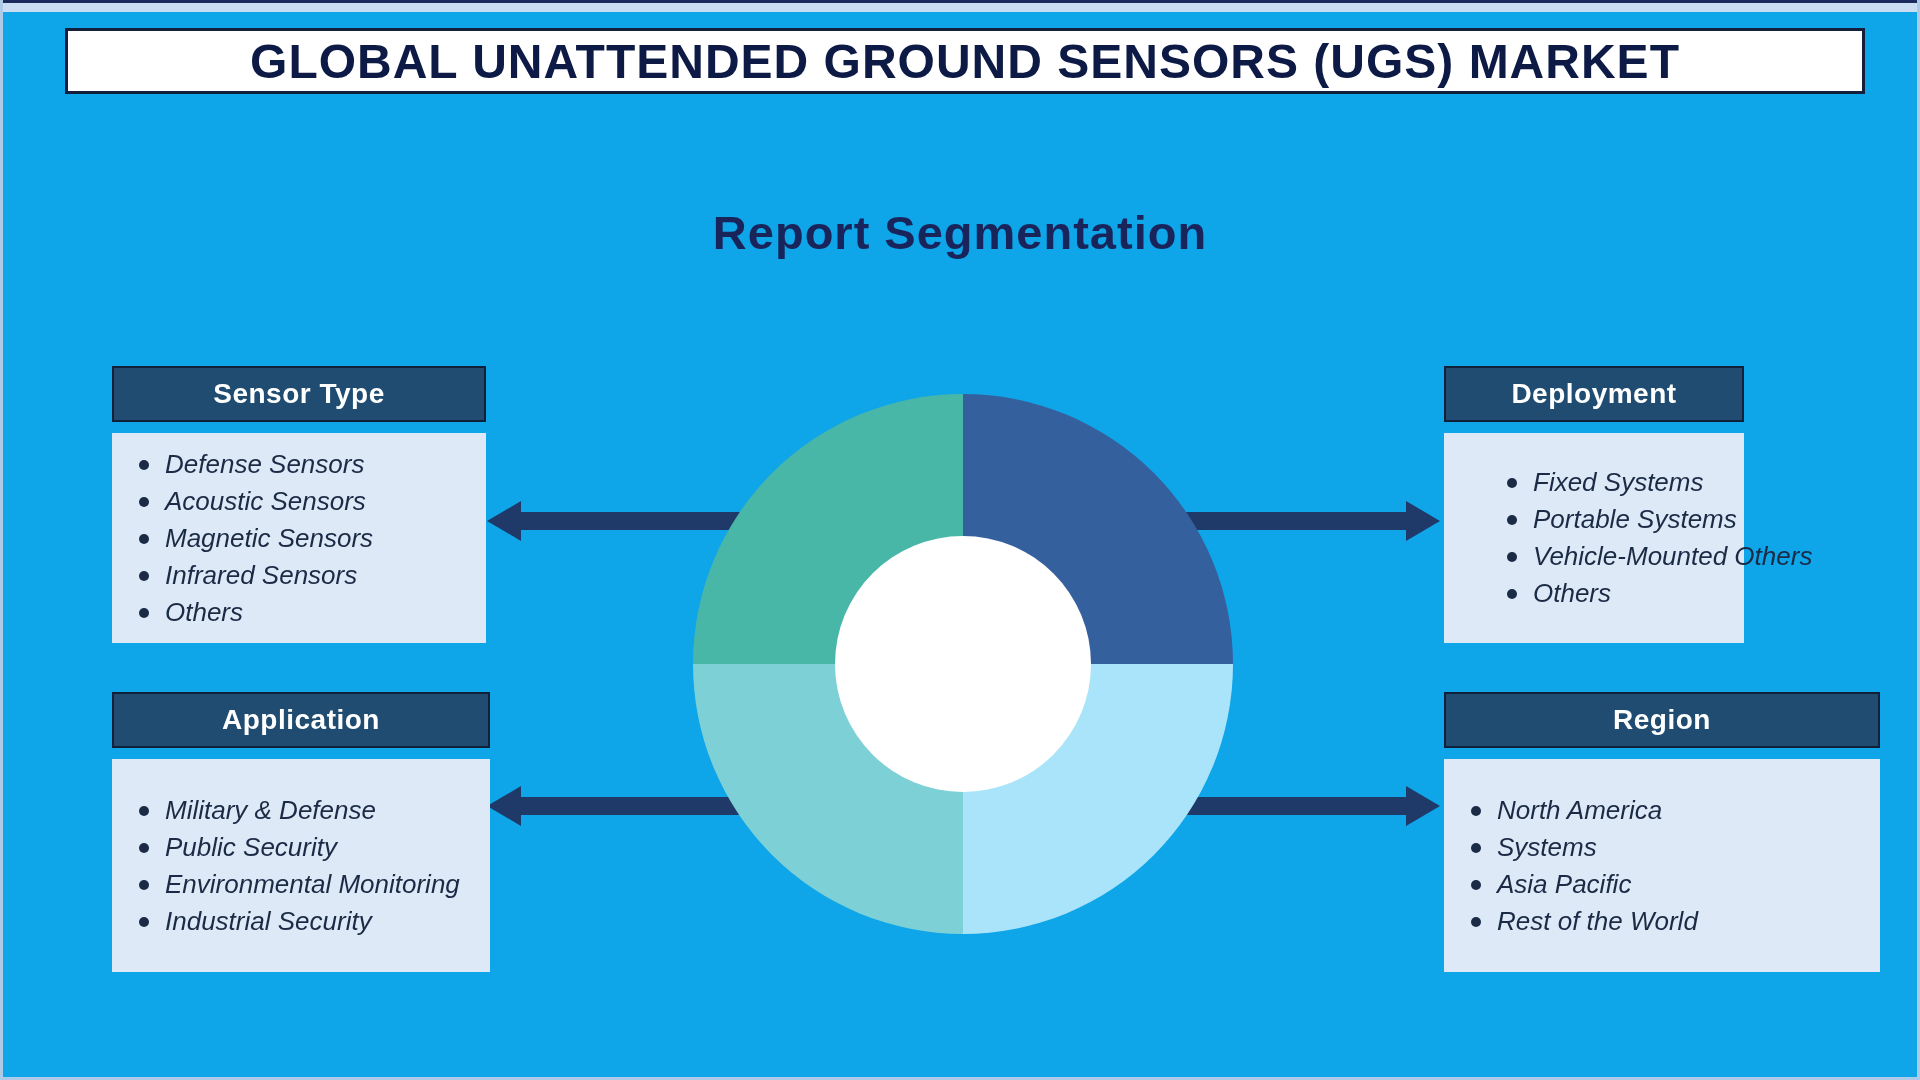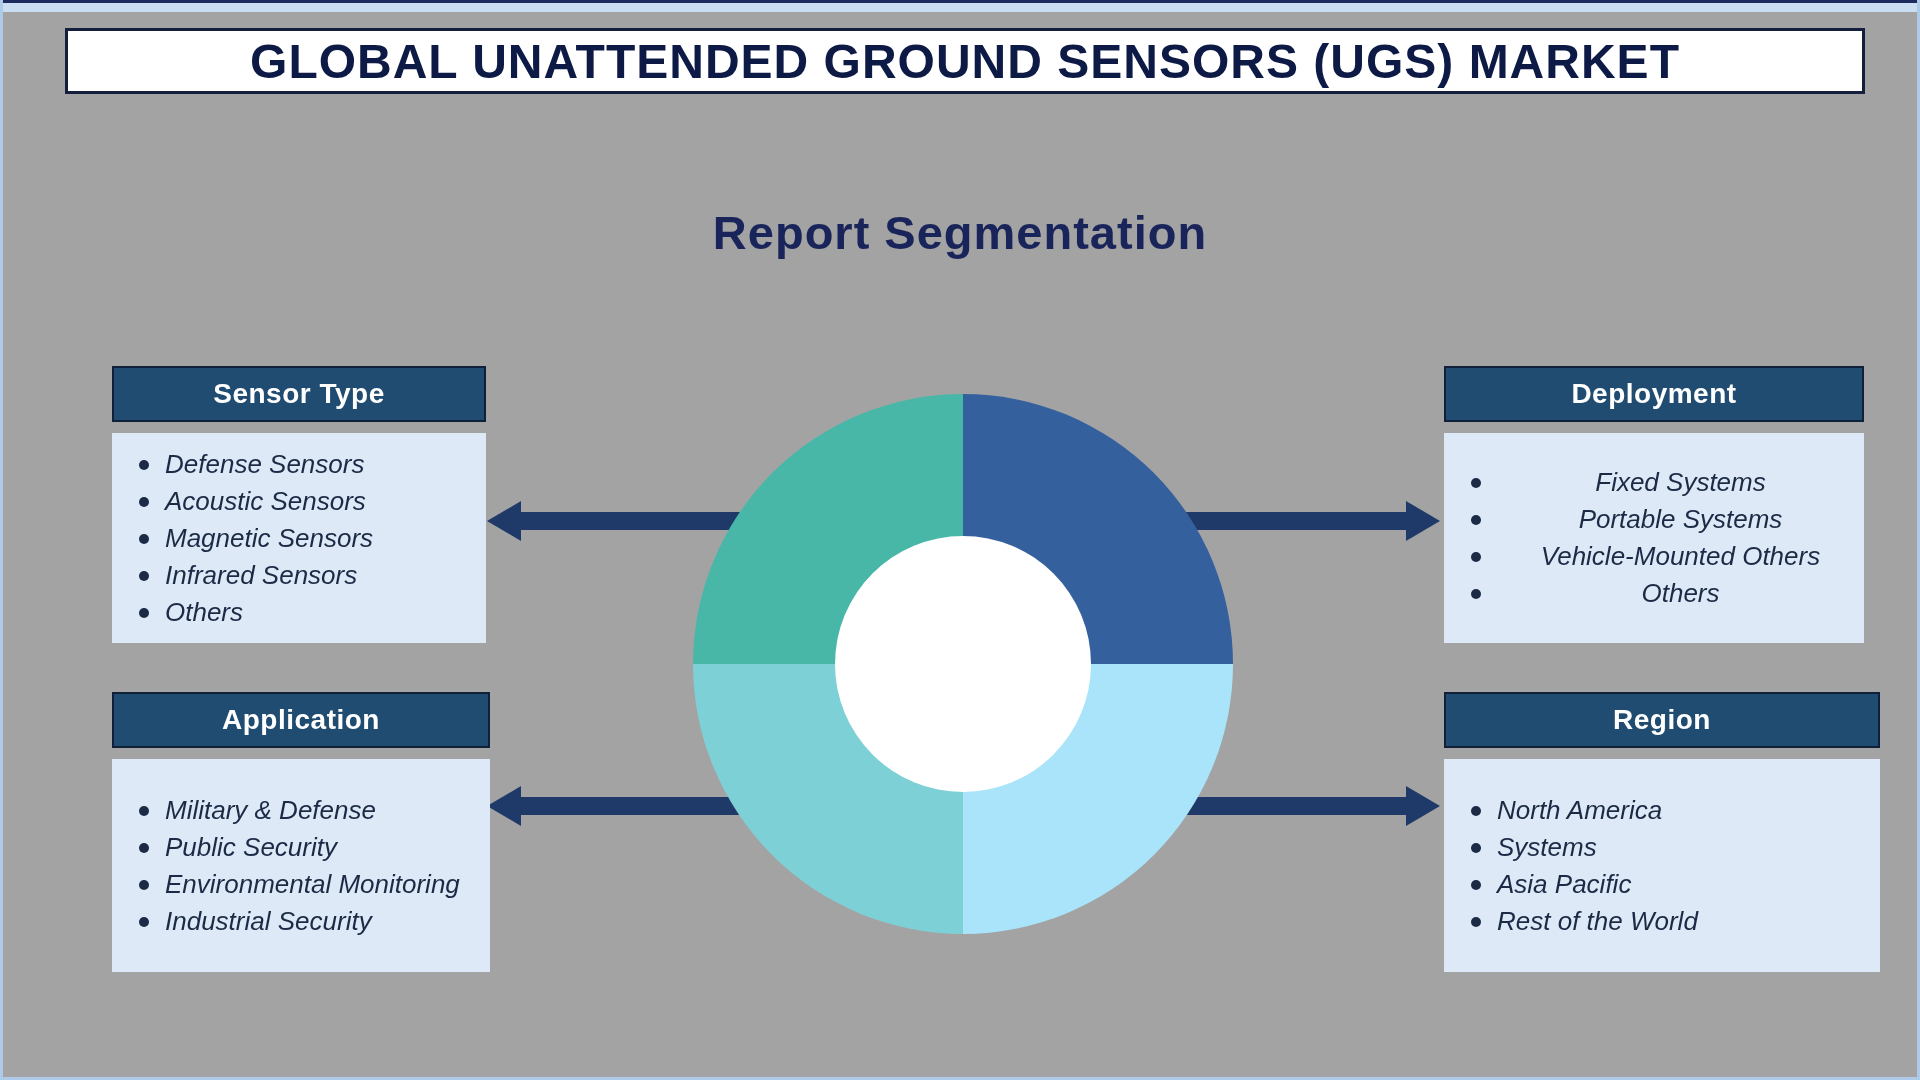--- a/index.html
+++ b/index.html
@@ -2,21 +2,21 @@
 <html style="--title-text: #0D1A45; --subtitle-text: #19245A; --title-box-border: #141F3C; --header-bg: #1F4C70; --header-border: #0F2038; --header-text: #FFFFFF; --list-bg: #DEE9F7; --list-text: #1B2A45; --arrow: #1F3A68; --frame: #AECAE9; --frame-top: #CADDF3; --frame-top-line: #1B2B5E; --donut-top-right: #35609E; --donut-bottom-right: #A9E4FA; --donut-bottom-left: #7DD1D6; --donut-top-left: #49B7A8;"><head>
 <meta charset="utf-8">
 <style>
   html, body { margin: 0; padding: 0; background: #ffffff; }
   * { box-sizing: border-box; }
 
   .page {
     position: relative;
     width: 1920px;
     height: 1080px;
-    background: #a3a3a3;
+    background: #0ea5e9;
     border-left: 3px solid var(--frame, #AECAE9);
     border-right: 3px solid var(--frame, #AECAE9);
     border-bottom: 3px solid var(--frame, #AECAE9);
     overflow: hidden;
     font-family: "Liberation Sans", sans-serif;
   }
 
   .top-stripe {
     position: absolute;
     top: 0; left: 0; right: 0;
@@ -95,22 +95,22 @@
     width: 10px; height: 10px;
     border-radius: 50%;
     background: var(--list-text, #1B2A45);
   }
 
   
   .panel.sensor-type  { left: 109px;  top: 366px; width: 374px; }
   .panel.sensor-type  .panel-list { height: 210px; }
   .panel.application  { left: 109px;  top: 692px; width: 378px; }
   .panel.application  .panel-list { height: 213px; }
-  .panel.deployment   { left: 1441px; top: 366px; width: 420px; text-align: center; }
-  .panel.deployment   .panel-list { height: 210px; }
+  .panel.deployment   { left: 1441px; top: 366px; width: 300px; }
+  .panel.deployment   .panel-list { height: 210px; padding-left: 36px; }
   .panel.region       { left: 1441px; top: 692px; width: 436px; }
   .panel.region       .panel-list { height: 213px; }
 
   
   .arrow { position: absolute; height: 40px; z-index: 1; }
   .arrow .shaft {
     position: absolute;
     top: 11px; height: 18px;
     background: var(--arrow, #1F3A68);
   }

